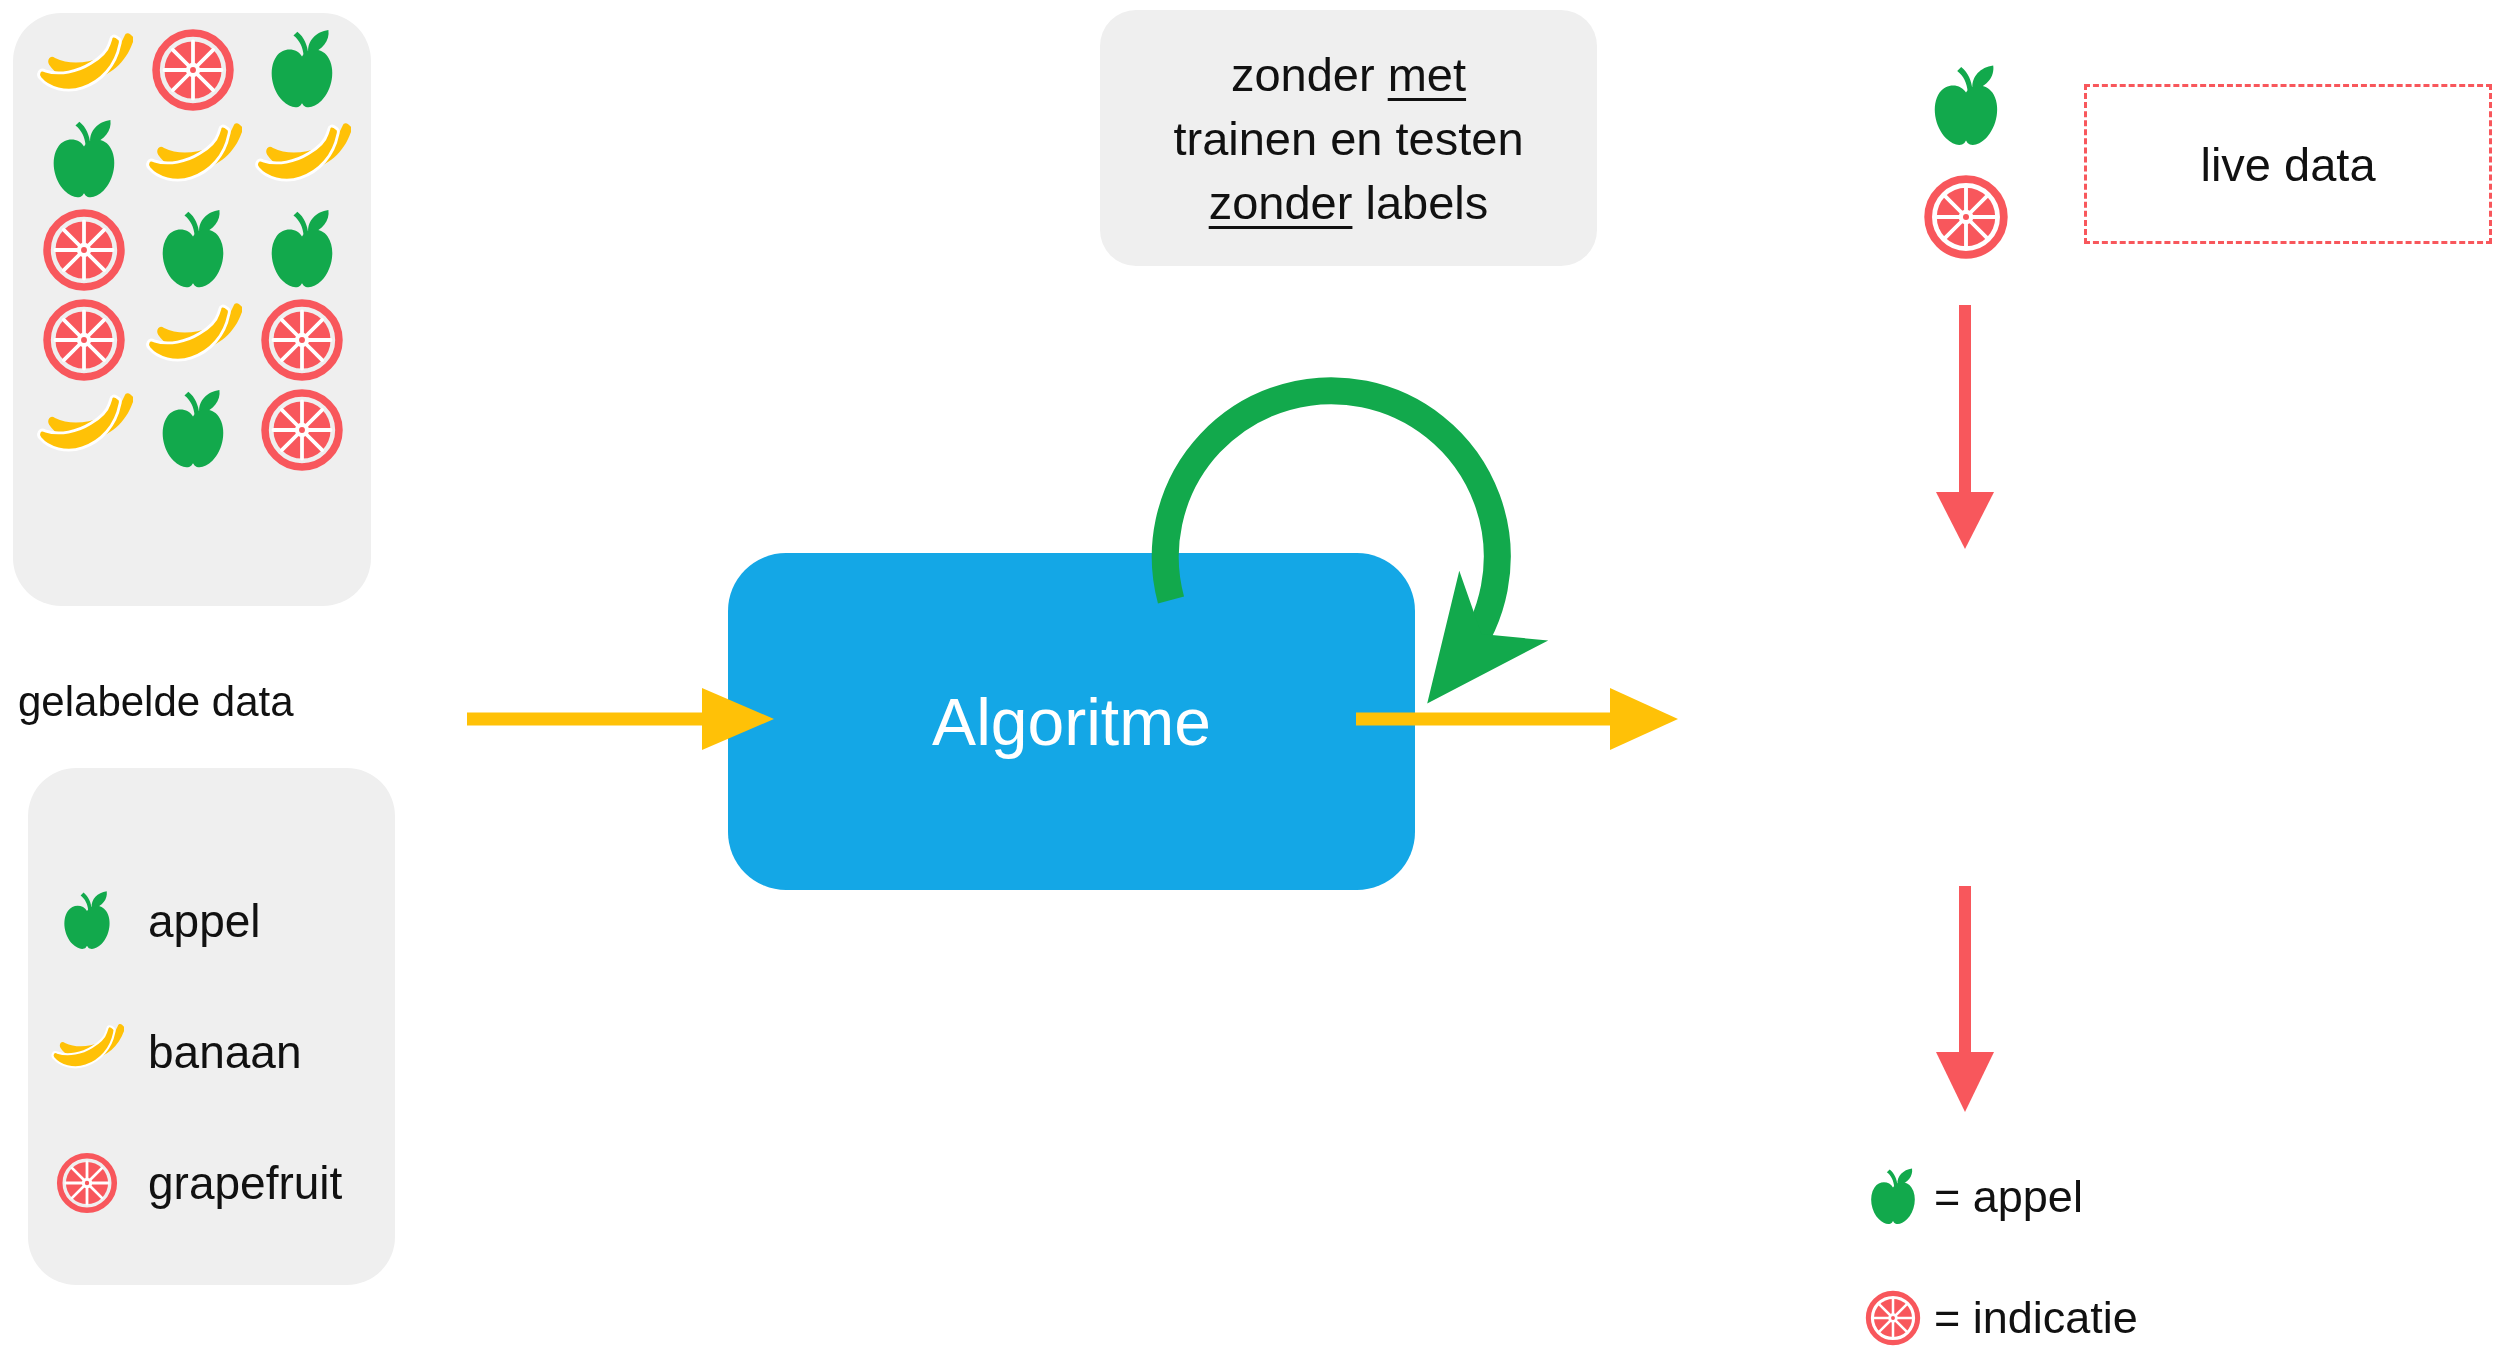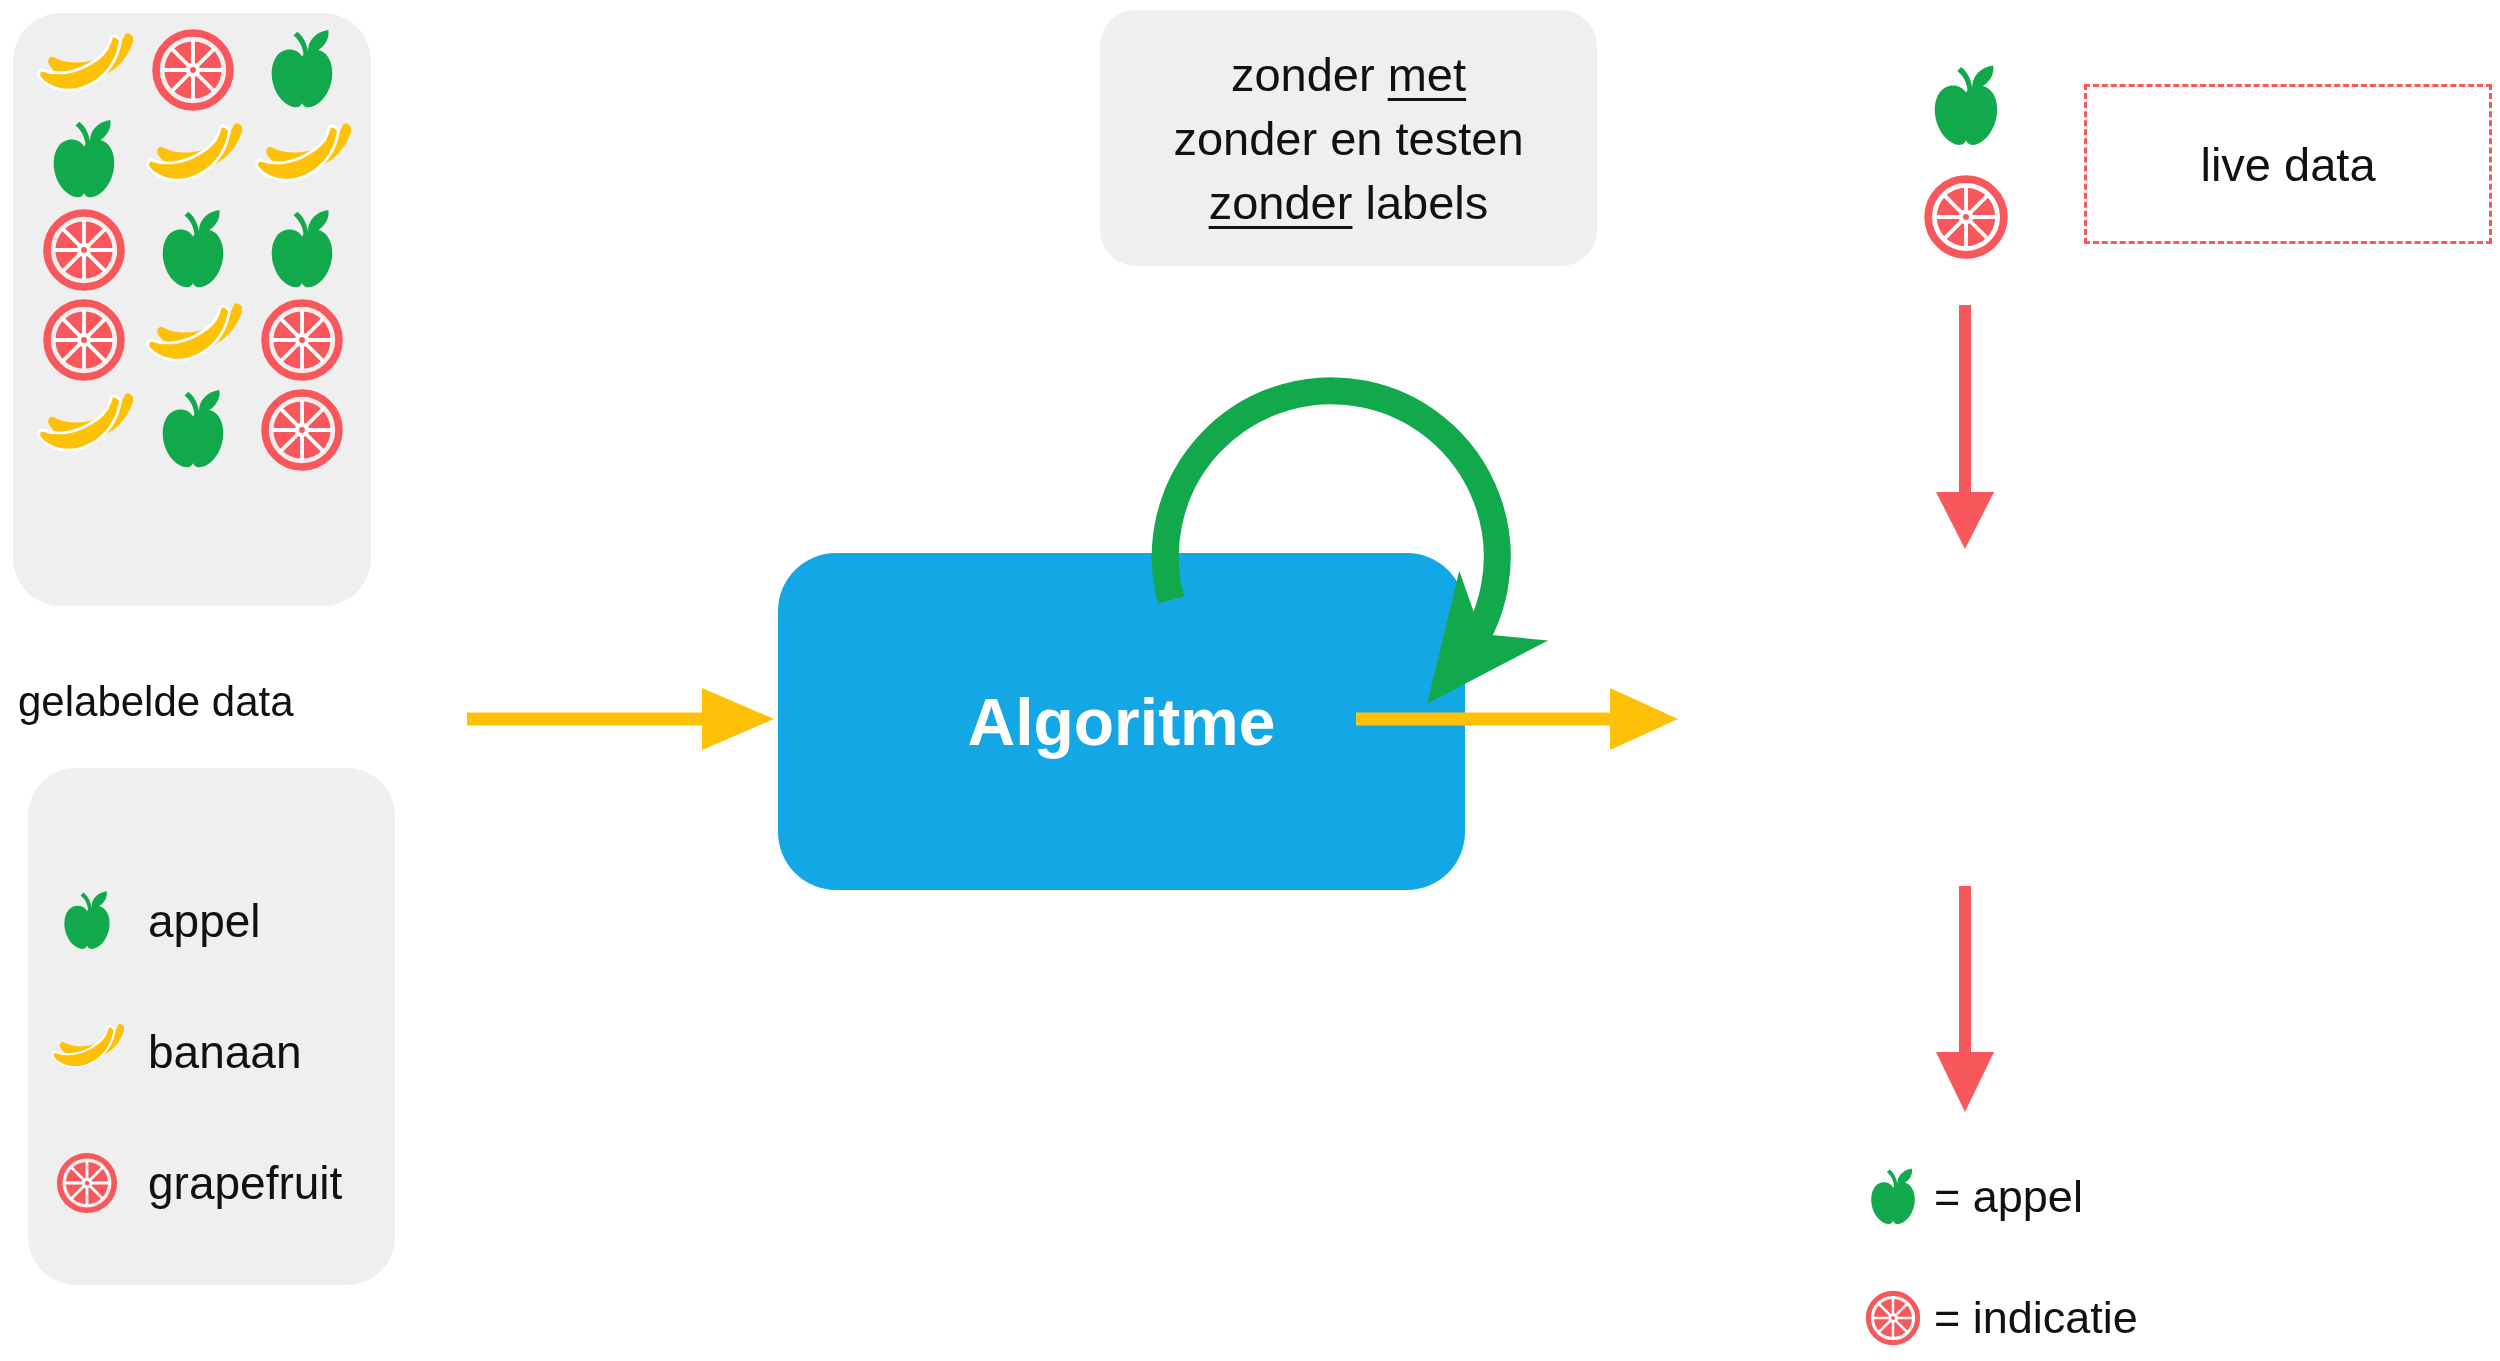--- a/index.html
+++ b/index.html
@@ -51,21 +51,21 @@
     padding-top:33px;color:var(--ink);
   }
   .u{text-decoration:underline;text-decoration-thickness:3px;text-underline-offset:7px;}
 
   
   .blue-box{
     position:absolute;background:var(--blue);border-radius:58px;
     display:flex;flex-direction:column;align-items:center;justify-content:center;
     color:var(--white);text-align:center;
   }
-  .algorithm-box{left:778px;top:553px;width:687px;height:337px;font-size:66px;font-weight:bold;}
+  .algorithm-box{left:728px;top:553px;width:687px;height:337px;font-size:66px;}
   .model-box{left:1676px;top:548px;width:590px;height:337px;font-size:60px;line-height:88px;}
 
   
   .dashed-note{
     position:absolute;border:3px dashed var(--red);
     display:flex;flex-direction:column;align-items:center;justify-content:center;
     font-size:47px;line-height:63px;color:var(--ink);text-align:center;
     background:transparent;
   }
   .live-data-note{left:2084px;top:84px;width:408px;height:160px;}
@@ -309,21 +309,21 @@
     <circle cx="50" cy="50" r="8.5" class="fill-white"></circle>
     <circle cx="50" cy="50" r="3.5" class="fill-red"></circle>
   </svg>
         </div>
         <span class="legend-label">grapefruit</span>
       </div>
     </div>
 
   <div class="training-note">
     <div><span>zonder</span> <span class="u">met</span></div>
-    <div>zonder en testen</div>
+    <div>trainen en testen</div>
     <div><span class="u">zonder</span> <span>labels</span></div>
   </div>
 
   <div class="blue-box algorithm-box">
     <div>Algoritme</div>
   </div>
 
 
   <div class="live-icons">
       <svg class="icon-apple" viewBox="0 0 100 112" xmlns="http://www.w3.org/2000/svg">

